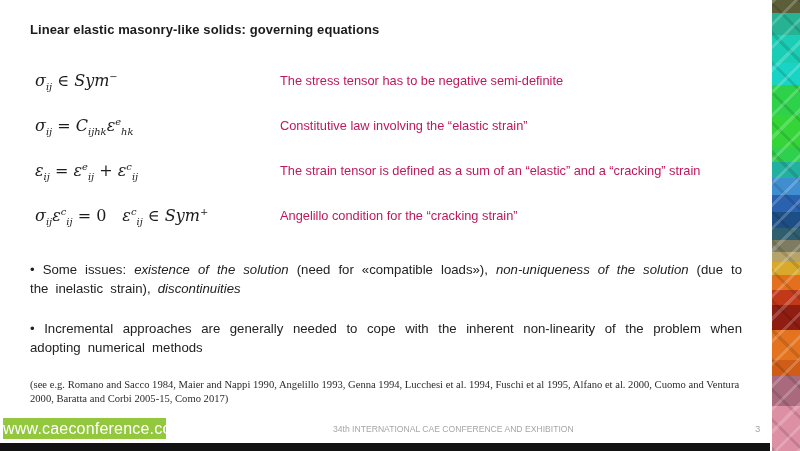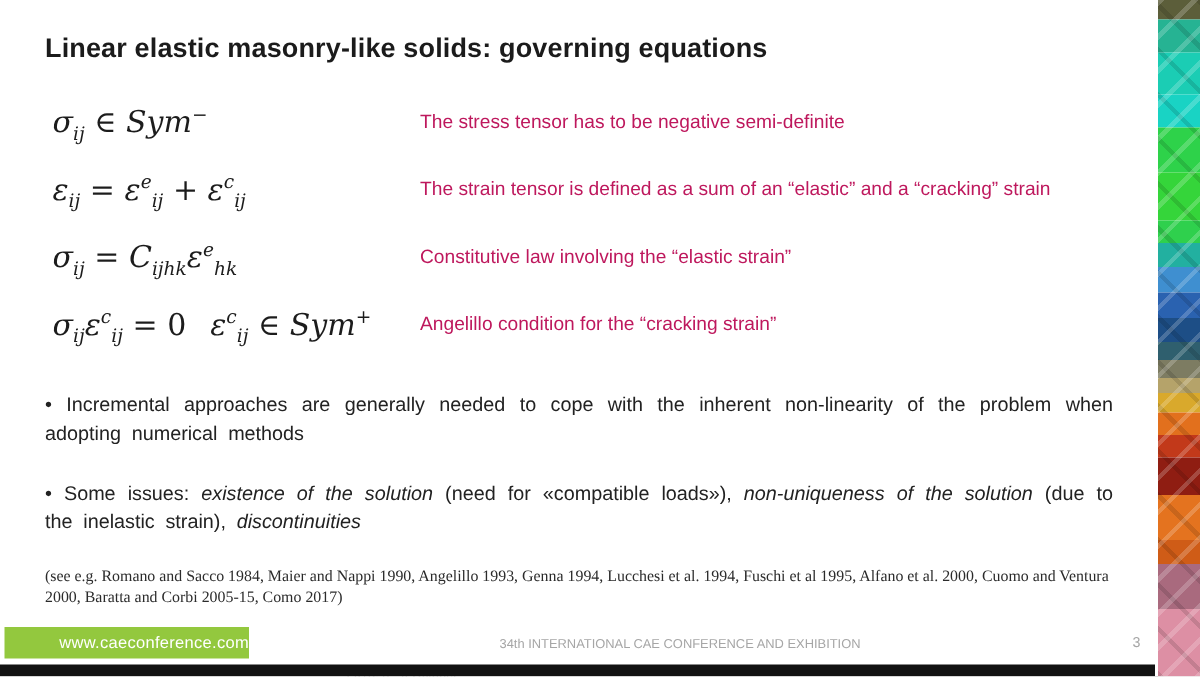--- a/index.html
+++ b/index.html
@@ -3,29 +3,29 @@
 <meta charset="utf-8">
 <style>
   html,body{margin:0;padding:0;background:#e9e9e9;}
   .slide{
     position:relative;width:800px;height:451px;background:#ffffff;
     overflow:hidden;font-family:"Liberation Sans",sans-serif;
     margin:0 auto;
   }
   .title{
     position:absolute;left:30px;top:22px;
-    font-size:18px;font-weight:bold;color:#1b1b1b;letter-spacing:.1px;
+    font-size:13px;font-weight:bold;color:#1b1b1b;letter-spacing:.1px;
   }
   
   .eq-table{position:absolute;left:35px;top:58px;right:58px;}
   .eq-row{display:flex;align-items:center;height:45px;}
   .equation{
     flex:0 0 245px;width:245px;
     font-family:"DejaVu Serif","DejaVu Sans",serif;
-    font-size:20px;color:#1c1c1c;white-space:nowrap;
+    font-size:16px;color:#1c1c1c;white-space:nowrap;
   }
   .equation .eq-var{font-style:italic;}
   .equation .eq-op{font-style:normal;white-space:pre;}
   .equation sup,.equation sub{font-size:62%;font-style:italic;line-height:0;}
   .eq-desc{
     font-size:12.8px;color:#be185d;white-space:nowrap;
   }
   
   .bullets{position:absolute;left:30px;top:260px;width:712px;}
   .bullet{
@@ -34,22 +34,22 @@
   }
   .bullet i{font-style:italic;}
   .references{
     margin:13px 0 0 0;font-size:10.6px;line-height:14px;color:#2b2b2b;
     word-spacing:normal;text-align:left;font-family:Liberation Serif, serif;
   }
   
   .site-banner{
     position:absolute;left:3px;top:418px;width:163px;height:21px;
     background:var(--banner-green,#93c83e);color:#ffffff;
-    display:flex;align-items:center;justify-content:flex-end;
-    font-size:11px;letter-spacing:.2px;
+    display:flex;align-items:center;justify-content:flex-start;
+    font-size:16px;letter-spacing:.2px;
   }
   .f-date{position:absolute;left:231px;top:444px;font-size:8.6px;color:var(--footer-gray,#a6a6a6);}
   .f-conf{position:absolute;left:333px;top:424px;font-size:8.6px;color:var(--footer-gray,#a6a6a6);}
   .f-page{position:absolute;left:755px;top:423px;font-size:9.5px;color:var(--footer-gray,#a6a6a6);}
   .bottom-bar{position:absolute;left:0;bottom:0;width:772px;height:8px;background:var(--bar-black,#121212);}
   
   .mosaic-strip{
     position:absolute;top:0;right:0;width:28px;height:451px;
     display:flex;flex-direction:column;border-left:2px solid #ffffff;
   }
@@ -66,36 +66,36 @@
 <div class="slide">
 
   <div class="title">Linear elastic masonry-like solids: governing equations</div>
 
   <div class="eq-table">
     <div class="eq-row">
       <div class="equation"><span class="eq-var">σ</span><sub>ij</sub><span class="eq-op"> ∈ </span><span class="eq-var">Sym</span><sup>−</sup></div>
       <div class="eq-desc">The stress tensor has to be negative semi-definite</div>
     </div>
     <div class="eq-row">
+      <div class="equation"><span class="eq-var">σ</span><sub>ij</sub><span class="eq-op"> = </span><span class="eq-var">C</span><sub>ijhk</sub><span class="eq-var">ε</span><sup>e</sup><sub>hk</sub></div>
+      <div class="eq-desc">Constitutive law involving the “elastic strain”</div>
+    </div>
+    <div class="eq-row">
       <div class="equation"><span class="eq-var">ε</span><sub>ij</sub><span class="eq-op"> = </span><span class="eq-var">ε</span><sup>e</sup><sub>ij</sub><span class="eq-op"> + </span><span class="eq-var">ε</span><sup>c</sup><sub>ij</sub></div>
       <div class="eq-desc">The strain tensor is defined as a sum of an “elastic” and a “cracking” strain</div>
-    </div>
-    <div class="eq-row">
-      <div class="equation"><span class="eq-var">σ</span><sub>ij</sub><span class="eq-op"> = </span><span class="eq-var">C</span><sub>ijhk</sub><span class="eq-var">ε</span><sup>e</sup><sub>hk</sub></div>
-      <div class="eq-desc">Constitutive law involving the “elastic strain”</div>
     </div>
     <div class="eq-row">
       <div class="equation"><span class="eq-var">σ</span><sub>ij</sub><span class="eq-var">ε</span><sup>c</sup><sub>ij</sub><span class="eq-op"> = 0</span><span style="display: inline-block; width: 16px;"></span><span class="eq-var">ε</span><sup>c</sup><sub>ij</sub><span class="eq-op"> ∈ </span><span class="eq-var">Sym</span><sup>+</sup></div>
       <div class="eq-desc">Angelillo condition for the “cracking strain”</div>
     </div>
   </div>
 
   <div class="bullets">
+    <p class="bullet"><span>• Some issues: </span><i>existence of the solution</i><span> (need for «compatible loads»), </span><i>non-uniqueness of the solution</i><span> (due to the inelastic strain), </span><i>discontinuities</i></p>
     <p class="bullet"><span>• Incremental approaches are generally needed to cope with the inherent non-linearity of the problem when adopting numerical methods</span></p>
-    <p class="bullet"><span>• Some issues: </span><i>existence of the solution</i><span> (need for «compatible loads»), </span><i>non-uniqueness of the solution</i><span> (due to the inelastic strain), </span><i>discontinuities</i></p>
     <p class="bullet references">(see e.g. Romano and Sacco 1984, Maier and Nappi 1990, Angelillo 1993, Genna 1994, Lucchesi et al. 1994, Fuschi et al 1995, Alfano et al. 2000, Cuomo and Ventura 2000,  Baratta and Corbi 2005-15, Como 2017)</p>
   </div>
 
   <div class="site-banner">
     <span>www.caeconference.com</span>
   </div>
   <span class="f-date">2018, 8 - 9 October</span>
   <span class="f-conf">34th INTERNATIONAL CAE CONFERENCE AND EXHIBITION</span>
   <span class="f-page">3</span>
 

